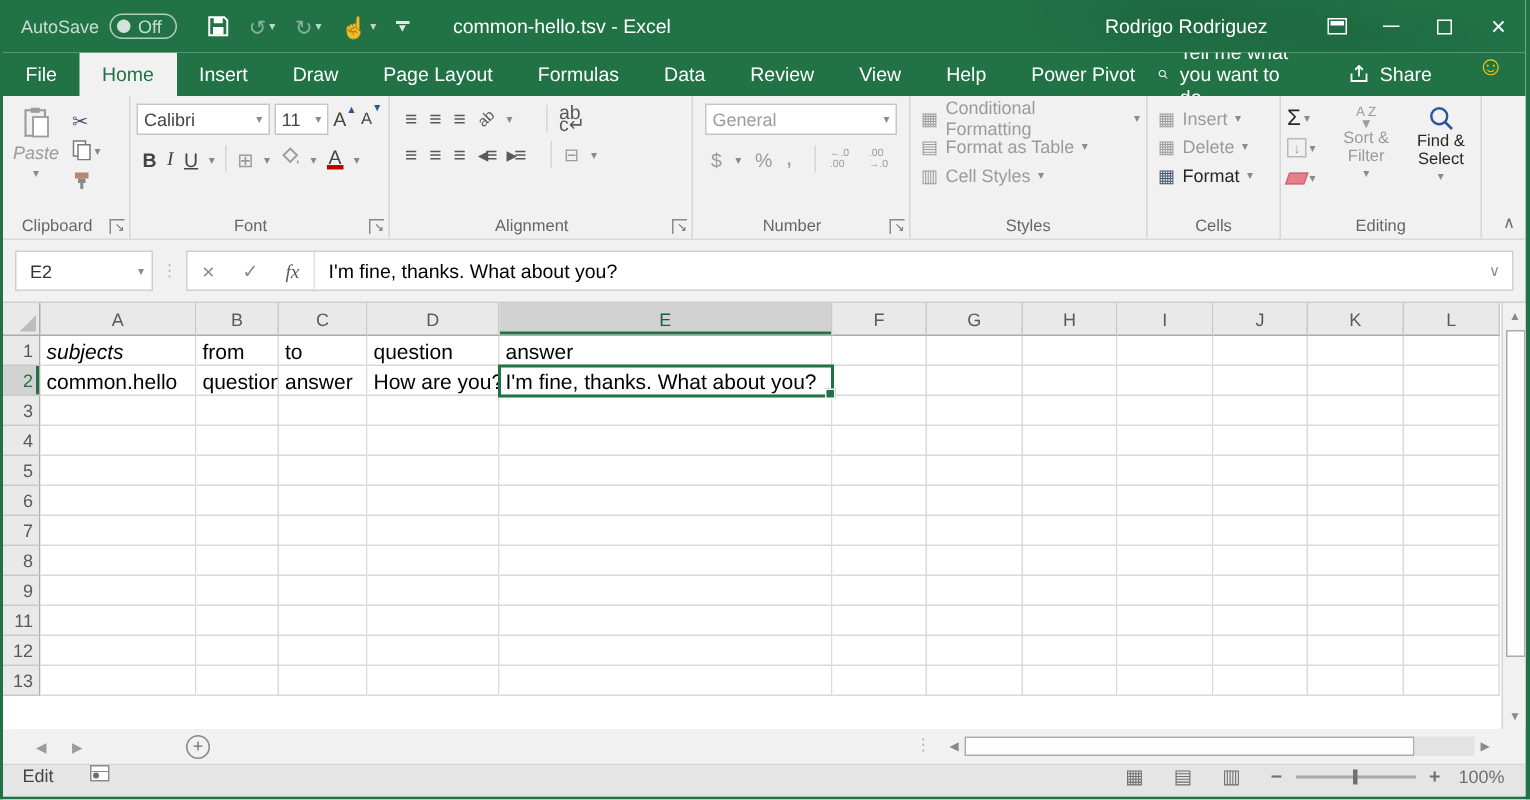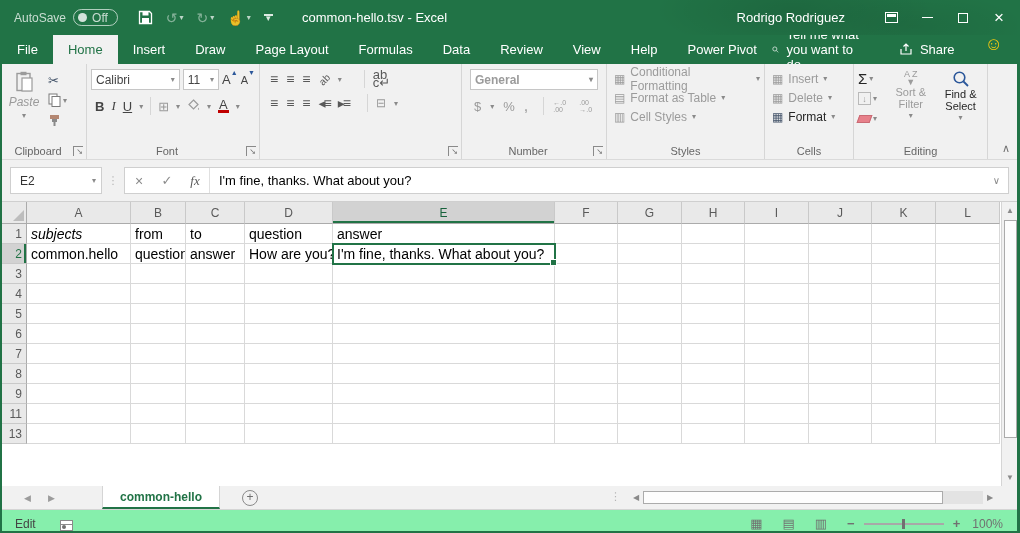--- a/index.html
+++ b/index.html
@@ -127,21 +127,21 @@
   .tabnav { display:flex; align-items:center; gap:17px; padding-left:22px; color:#9b9b9b; font-size:9px; width:100px; }
   .stab { background:#fff; border-left:1px solid #d5d5d5; border-right:1px solid #d5d5d5; border-bottom:2px solid #217346; display:flex; align-items:center; padding:0 17px; color:#217346; font-weight:bold; }
   .addsheet { width:16px; height:16px; border:1px solid #8a8a8a; border-radius:50%; color:#707070; font-size:12px; line-height:13px; text-align:center; align-self:center; margin-left:22px; }
   .sheetdots { position:absolute; left:608px; top:4px; color:#b5b5b5; font-size:11px; }
   .hscroll { position:absolute; left:627px; top:4px; width:368px; height:15px; display:flex; align-items:center; background:#f1f1f1; }
   .harrow { width:14px; text-align:center; color:#8a8a8a; font-size:8px; }
   .hthumb { width:300px; height:13px; background:#fdfdfd; border:1px solid #ababab; }
   .htrack { flex:1; height:13px; background:#e3e3e3; }
 
   
-  .statusbar { height:22px; flex:0 0 22px; background:#86efac; border-top:1px solid #d5d5d5; display:flex; align-items:flex-end; font-size:12px; color:#444; }
+  .statusbar { height:22px; flex:0 0 22px; background:#e5e5e5; border-top:1px solid #d5d5d5; display:flex; align-items:flex-start; font-size:12px; color:#444; }
   .mode { margin-left:13px; }
   .macroic { width:13px; height:11px; border:1px solid #8a8a8a; margin-left:24px; position:relative; background:linear-gradient(#8a8a8a 0 1px, transparent 1px) 0 3px/100% 4px no-repeat padding-box, #fff; }
   .macroic i { position:absolute; left:1px; bottom:1px; width:4px; height:4px; border-radius:50%; background:#707070; }
   .sb-right { margin-left:auto; display:flex; align-items:center; }
   .viewic { color:#707070; font-size:13px; margin-right:20px; }
   .zminus,.zplus { color:#707070; font-size:13px; font-weight:bold; }
   .ztrack { width:80px; height:2px; background:#a8a8a8; margin:0 9px; position:relative; }
   .ztrack i { position:absolute; left:38px; top:-4px; width:3px; height:10px; background:#707070; }
   .zpct { color:#707070; margin:0 14px 0 12px; }
 </style>
@@ -318,25 +318,26 @@
         <span class="lines">≡</span>
         <span class="lines">≡</span>
         <span class="lines">≡</span>
         <span class="lines" style="letter-spacing:-2px;">◂<span>≡</span></span>
         <span class="lines" style="letter-spacing:-2px;">▸<span>≡</span></span>
         <span class="vsep" style="margin-left:10px;"></span>
         <span class="mergeic">⊟</span>
         <span class="ddv">▾</span>
       </div>
       <span class="launcher">↘</span>
+      <div class="glabel">Alignment</div>
     </div>
 
     <div class="group numg" style="width:145px;">
       <div class="row1">
-        <div class="selectbox dis" style="width:128px;font-weight:bold;">
+        <div class="selectbox dis" style="width:128px;">
             <span>General</span>
             <span class="arr ddv">▾</span>
           </div>
       </div>
       <div class="row2">
         <span class="dis">$</span>
           <span class="ddv">▾</span>
         <span class="dis">%</span>
         <span class="dis" style="font-size:16px;">,</span>
         <span class="vsep" style="margin-left:6px;"></span>
@@ -599,20 +600,35 @@
             <div class="cell" style="width: 222px;"></div>
             <div class="cell" style="width: 63px;"></div>
             <div class="cell" style="width: 64px;"></div>
             <div class="cell" style="width: 63px;"></div>
             <div class="cell" style="width: 64px;"></div>
             <div class="cell" style="width: 63px;"></div>
             <div class="cell" style="width: 64px;"></div>
             <div class="cell" style="width: 64px;"></div>
           </div>
           <div class="grow20">
+            <div class="rowh">12</div>
+            <div class="cell" style="width: 104px;"></div>
+            <div class="cell" style="width: 55px;"></div>
+            <div class="cell" style="width: 59px;"></div>
+            <div class="cell" style="width: 88px;"></div>
+            <div class="cell" style="width: 222px;"></div>
+            <div class="cell" style="width: 63px;"></div>
+            <div class="cell" style="width: 64px;"></div>
+            <div class="cell" style="width: 63px;"></div>
+            <div class="cell" style="width: 64px;"></div>
+            <div class="cell" style="width: 63px;"></div>
+            <div class="cell" style="width: 64px;"></div>
+            <div class="cell" style="width: 64px;"></div>
+          </div>
+          <div class="grow20">
             <div class="rowh">13</div>
             <div class="cell" style="width: 104px;"></div>
             <div class="cell" style="width: 55px;"></div>
             <div class="cell" style="width: 59px;"></div>
             <div class="cell" style="width: 88px;"></div>
             <div class="cell" style="width: 222px;"></div>
             <div class="cell" style="width: 63px;"></div>
             <div class="cell" style="width: 64px;"></div>
             <div class="cell" style="width: 63px;"></div>
             <div class="cell" style="width: 64px;"></div>
@@ -628,23 +644,20 @@
       <span class="spacer"></span>
       <span class="varrow">▼</span>
     </div>
   </div>
 
   <div class="sheetbar">
     <div class="tabnav">
       <span>◀</span>
       <span>▶</span>
     </div>
-    <div class="stab">
-        <span>common-hello</span>
-      </div>
     <span class="addsheet">+</span>
     <span class="sheetdots">⋮</span>
     <div class="hscroll">
       <span class="harrow">◀</span>
       <span class="hthumb"></span>
       <span class="htrack"></span>
       <span class="harrow">▶</span>
     </div>
   </div>
 

